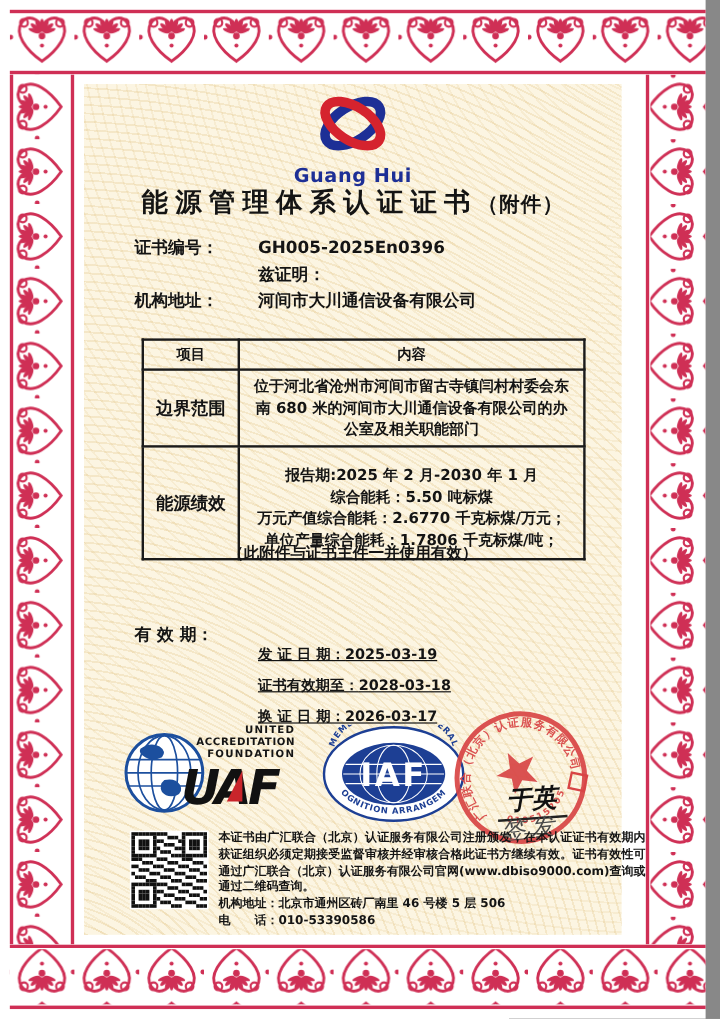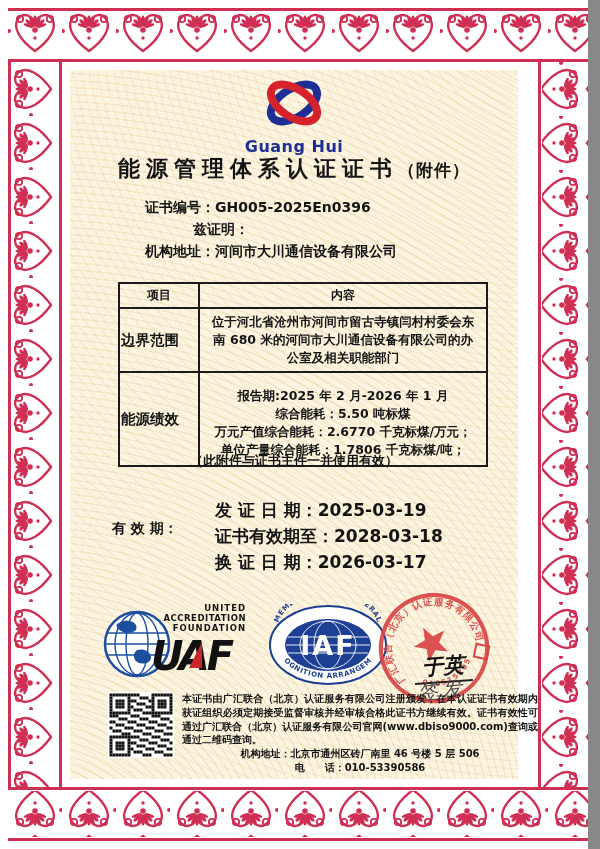--- a/index.html
+++ b/index.html
@@ -14,34 +14,34 @@
            repeating-radial-gradient(circle at -8% 115%, rgba(214,174,92,0.20) 0 1.5px, rgba(0,0,0,0) 1.5px 7px),
            repeating-radial-gradient(circle at 108% -12%, rgba(214,174,92,0.13) 0 1.5px, rgba(0,0,0,0) 1.5px 8px);
          font-weight:700;}
   .abs{position:absolute;}
   .logo-block{left:0;right:0;top:6px;text-align:center;}
   .brand-name{color:#1d2f96;font-size:16px;font-weight:900;margin-top:1px;letter-spacing:0.5px;}
   .cert-title{left:0;right:0;top:84px;text-align:center;font-size:22px;font-weight:900;white-space:nowrap;}
   .cert-title .main{letter-spacing:6px;}
   .cert-title .suffix{font-size:17px;letter-spacing:1px;}
   .info{left:42px;top:126px;font-size:14px;line-height:22px;}
-  .info .row{display:flex;text-align:right;}
+  .info .row{display:flex;}
   .info .lbl{width:103px;}
-  .info .ind{margin-left:81px;}
+  .info .ind{margin-left:103px;}
   .ctable{left:48px;top:212px;width:370px;border-collapse:collapse;font-size:12.5px;}
   .ctable th,.ctable td{border:2px solid #1b1b1b;font-weight:700;}
   .ctable th{font-size:12px;padding:3px 2px;}
-  .ctable td.item{width:76px;text-align:left;font-size:14.5px;}
+  .ctable td.item{width:76px;text-align:center;font-size:14.5px;}
   .ctable td.content{padding:4px 9px;line-height:18px;text-align:center;}
   .ctable td.perf{padding:14px 9px 6px 9px;}
   .note{left:0;right:0;top:382px;text-align:center;font-size:13px;}
   .validity-label{left:42px;top:450px;font-size:14px;}
-  .validity-rows{left:145px;top:427px;font-size:17px;line-height:26px;}
+  .validity-rows{left:145px;top:462px;font-size:12px;line-height:26px;text-decoration:underline;}
   .fineprint{left:112px;top:622px;width:356px;font-size:10px;line-height:13.8px;text-align:justify;}
-  .fineprint .fl{text-align:center;}
+  .fineprint .fl{text-align:left;}
   .stampwrap{left:306px;top:520px;width:116px;height:116px;transform:rotate(-28deg);opacity:0.92;}
   .sig-name{left:344px;top:582px;font-size:21px;color:#111;font-family:"DejaVu Serif","Liberation Serif",serif;
             font-style:italic;border-bottom:2px solid #222;padding:0 8px 1px 8px;transform:rotate(-4deg);}
   .sig-label{left:348px;top:607px;font-size:20px;color:#4a4a4a;font-family:"DejaVu Serif","Liberation Serif",serif;
              font-style:italic;transform:rotate(-6deg);font-weight:400;letter-spacing:4px;}
   .mini-seal{left:404px;top:574px;width:11px;height:11px;border:2px solid #d84545;transform:rotate(12deg);}
 </style>
 </head>
 <body>
 
@@ -135,21 +135,21 @@
         <th>项目</th>
         <th>内容</th>
       </tr>
       <tr>
         <td class="item">边界范围</td>
         <td class="content">位于河北省沧州市河间市留古寺镇闫村村委会东南 680 米的河间市大川通信设备有限公司的办公室及相关职能部门</td>
       </tr>
       <tr>
         <td class="item">能源绩效</td>
         <td class="content perf">
-          <div>报告期:2025 年 2 月-2026 年 1 月</div>
+          <div>报告期:2025 年 2 月-2030 年 1 月</div>
           <div>综合能耗：5.50 吨标煤</div>
           <div>万元产值综合能耗：2.6770 千克标煤/万元；</div>
           <div>单位产量综合能耗：1.7806 千克标煤/吨；</div>
         </td>
       </tr>
     </tbody>
       </table>
 
     <div class="abs note">（此附件与证书主件一并使用有效）</div>
 

